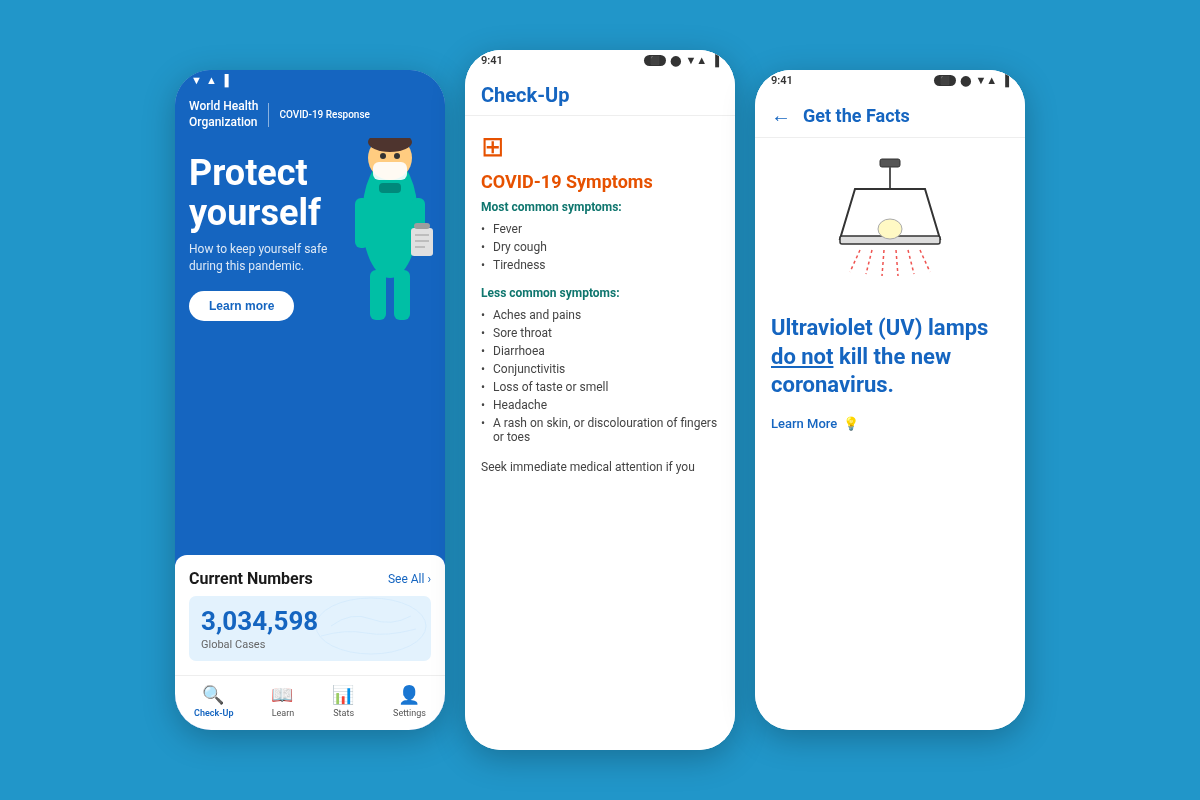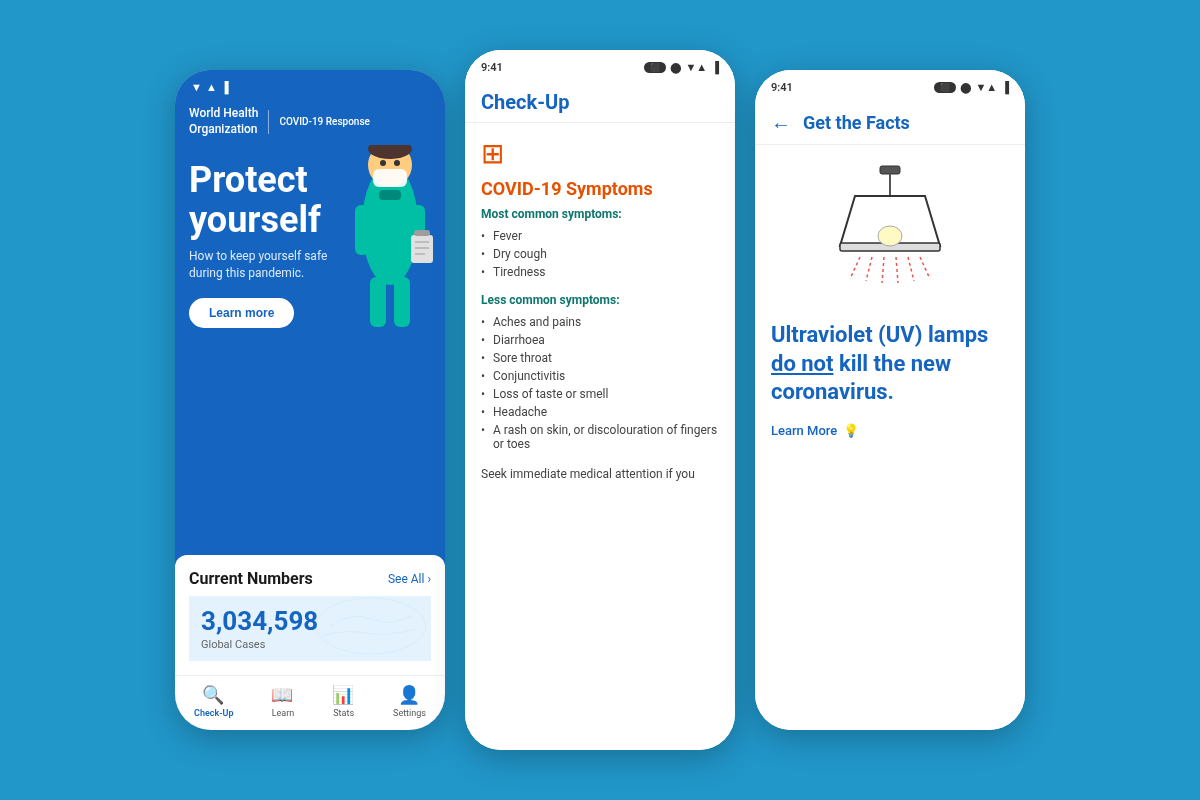--- a/index.html
+++ b/index.html
@@ -36,21 +36,21 @@
     .phone-3 {
       width: 270px;
       height: 660px;
     }
 
     
     .status-bar {
       display: flex;
       justify-content: space-between;
       align-items: center;
-      padding: 11px 16px 4px;
+      padding: 4px 16px 4px;
       font-size: 11px;
       font-weight: 600;
     }
     .status-bar-dark {
       background: #1565C0;
       color: white;
     }
     .status-bar-light {
       background: white;
       color: #333;
@@ -147,21 +147,21 @@
       font-size: 16px;
       font-weight: 700;
       color: #1a1a1a;
     }
     .see-all {
       font-size: 12px;
       color: #1565C0;
     }
     .stats-card {
       background: #E3F2FD;
-      border-radius: 0;
+      border-radius: 7px;
       padding: 10px 12px;
       position: relative;
       overflow: hidden;
     }
     .stats-number {
       font-size: 26px;
       font-weight: 700;
       color: #1565C0;
     }
     .stats-label {
@@ -452,22 +452,22 @@
       <div class="symptom-section-title">Most common symptoms:</div>
       <ul class="symptom-list">
         <li>Fever</li>
         <li>Dry cough</li>
         <li>Tiredness</li>
       </ul>
 
       <div class="symptom-section-title">Less common symptoms:</div>
       <ul class="symptom-list">
         <li>Aches and pains</li>
+        <li>Sore throat</li>
         <li>Diarrhoea</li>
-        <li>Sore throat</li>
         <li>Conjunctivitis</li>
         <li>Loss of taste or smell</li>
         <li>Headache</li>
         <li>A rash on skin, or discolouration of fingers or toes</li>
       </ul>
 
       <div class="seek-attention">Seek immediate medical attention if you</div>
     </div>
   </div>
 </div>

